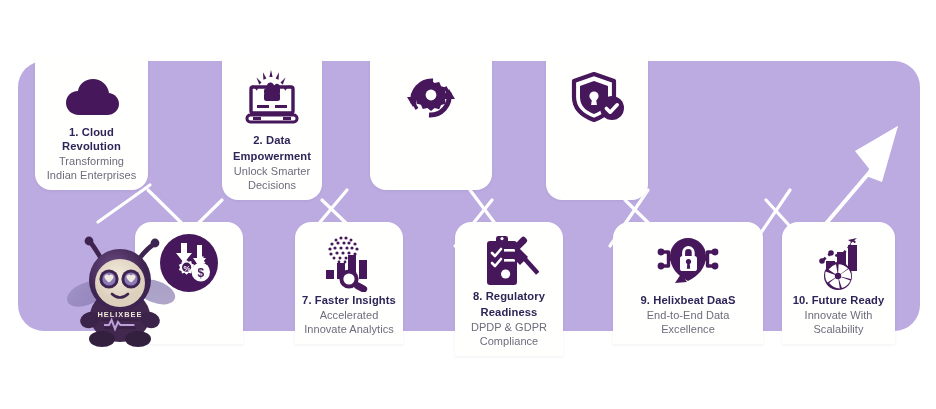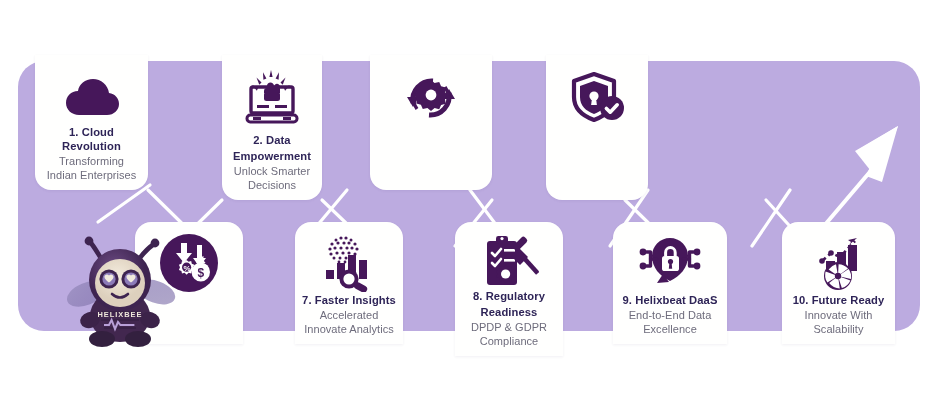--- a/index.html
+++ b/index.html
@@ -234,21 +234,21 @@
       </svg>
     </div>
     <div class="card-inner">
       <p class="c-title">8. Regulatory</p>
       <p class="c-title">Readiness</p>
       <p class="c-sub">DPDP &amp; GDPR</p>
       <p class="c-sub">Compliance</p>
     </div>
   </div>
 
-  <div class="card bottom" style="left:613px;top:222px;width:114px;height:122px;">
+  <div class="card bottom" style="left:613px;top:222px;width:114px;height:122px;padding-left:36px;">
     <div class="icon-wrap">
       <svg width="66" height="54" viewBox="0 0 66 54">
         <path fill="#46175a" d="M33 2c10 0 18 8 18 18 0 12-8 20-18 25C23 40 15 32 15 20 15 10 23 2 33 2z"></path>
         <path fill="#46175a" d="M26 38l-6 9 12-1z"></path>
         <rect x="25" y="20" width="17" height="15" rx="2.6" fill="#ffffff"></rect>
         <path d="M28.6 20v-3.6a4.8 4.8 0 0 1 9.6 0V20" fill="none" stroke="#ffffff" stroke-width="3"></path>
         <circle cx="33.5" cy="25.6" r="2.6" fill="#46175a"></circle>
         <path d="M32.3 27.8h2.4l.5 5h-3.4z" fill="#46175a"></path>
         <g fill="#46175a">
           <circle cx="6" cy="16" r="3.4"></circle>

